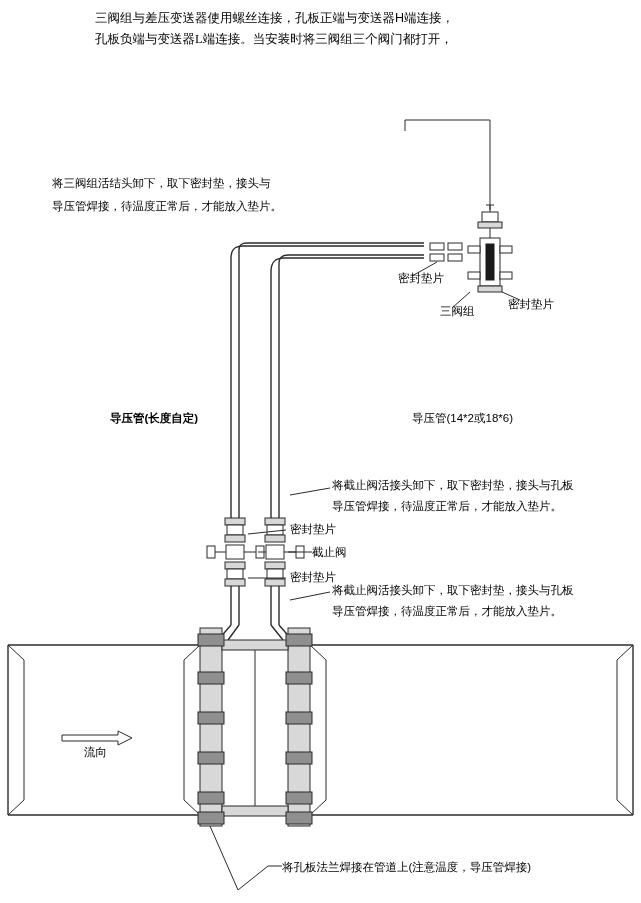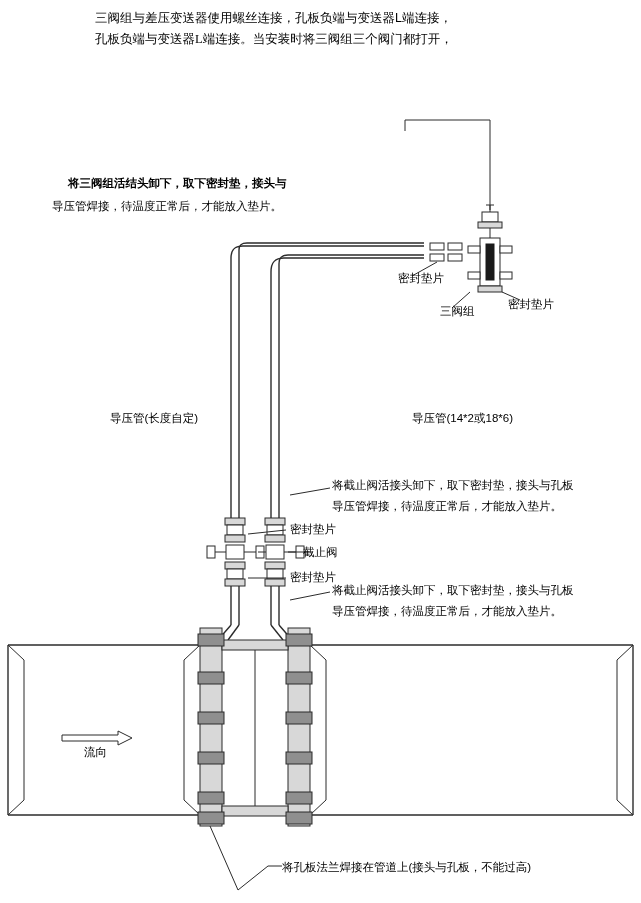--- a/index.html
+++ b/index.html
@@ -14,21 +14,21 @@
   .fillg{fill:#d8d8d8;stroke:#2b2b2b;stroke-width:1;}
   .filld{fill:#8f8f8f;stroke:#2b2b2b;stroke-width:1;}
   .fillw{fill:#ffffff;stroke:#2b2b2b;stroke-width:1;}
   .fillb{fill:#1a1a1a;stroke:#1a1a1a;stroke-width:1;}
 </style>
 </head>
 <body>
 
 <div id="stage">
 
-  <div class="hdr" style="left:95px;top:8px;">三阀组与差压变送器使用螺丝连接，孔板负端与变送器L端连接，</div>
+  <div class="hdr" style="left:95px;top:8px;">三阀组与差压变送器使用螺丝连接，孔板正端与变送器H端连接，</div>
   <div class="hdr" style="left:95px;top:29px;font-family:Liberation Serif, serif;">孔板负端与变送器L端连接。当安装时将三阀组三个阀门都打开，</div>
 
   <svg width="641" height="903">
 
     <path class="ln thin" d="M405,120 L490,120 L490,210"></path>
     <path class="ln thin" d="M405,120 L405,131"></path>
 
     <g>
 
       <rect class="fillw" x="482" y="212" width="16" height="10"></rect>
@@ -154,37 +154,37 @@
       <path class="ln thin" d="M255,650 L255,806"></path>
     </g>
 
     <g>
       <path class="ln thin" d="M62,735 L118,735 L118,731 L132,738 L118,745 L118,741 L62,741 Z" fill="#ffffff"></path>
     </g>
 
     <path class="ln thin" d="M210,826 L238,890 L268,866 L282,866"></path>
   </svg>
 
-  <div class="txt" style="left:68px;top:175px;font-weight:bold;">将三阀组活结头卸下，取下密封垫，接头与</div>
+  <div class="txt" style="left:52px;top:175px;">将三阀组活结头卸下，取下密封垫，接头与</div>
   <div class="txt" style="left:52px;top:198px;">导压管焊接，待温度正常后，才能放入垫片。</div>
 
   <div class="txt" style="left:398px;top:270px;">密封垫片</div>
   <div class="txt" style="left:440px;top:303px;">三阀组</div>
   <div class="txt" style="left:508px;top:296px;">密封垫片</div>
 
-  <div class="txt" style="left:110px;top:410px;">导压管(长度自定)</div>
+  <div class="txt" style="left:110px;top:410px;font-weight:bold;">导压管(长度自定)</div>
   <div class="txt" style="left:412px;top:410px;">导压管(14*2或18*6)</div>
 
   <div class="txt" style="left:332px;top:477px;">将截止阀活接头卸下，取下密封垫，接头与孔板</div>
   <div class="txt" style="left:332px;top:498px;">导压管焊接，待温度正常后，才能放入垫片。</div>
 
   <div class="txt" style="left:290px;top:521px;">密封垫片</div>
-  <div class="txt" style="left:303px;top:544px;font-family:Liberation Serif, serif;">截止阀</div>
+  <div class="txt" style="left:312px;top:544px;font-family:Liberation Serif, serif;">截止阀</div>
   <div class="txt" style="left:290px;top:569px;">密封垫片</div>
 
   <div class="txt" style="left:332px;top:582px;">将截止阀活接头卸下，取下密封垫，接头与孔板</div>
   <div class="txt" style="left:332px;top:603px;">导压管焊接，待温度正常后，才能放入垫片。</div>
 
   <div class="txt" style="left:84px;top:712px;margin-top:32px;">流向</div>
 
-  <div class="txt" style="left:282px;top:859px;">将孔板法兰焊接在管道上(接头与孔板，不能过高)</div>
+  <div class="txt" style="left:282px;top:859px;">将孔板法兰焊接在管道上(注意温度，导压管焊接)</div>
 
 </div>
 
 </body></html>

